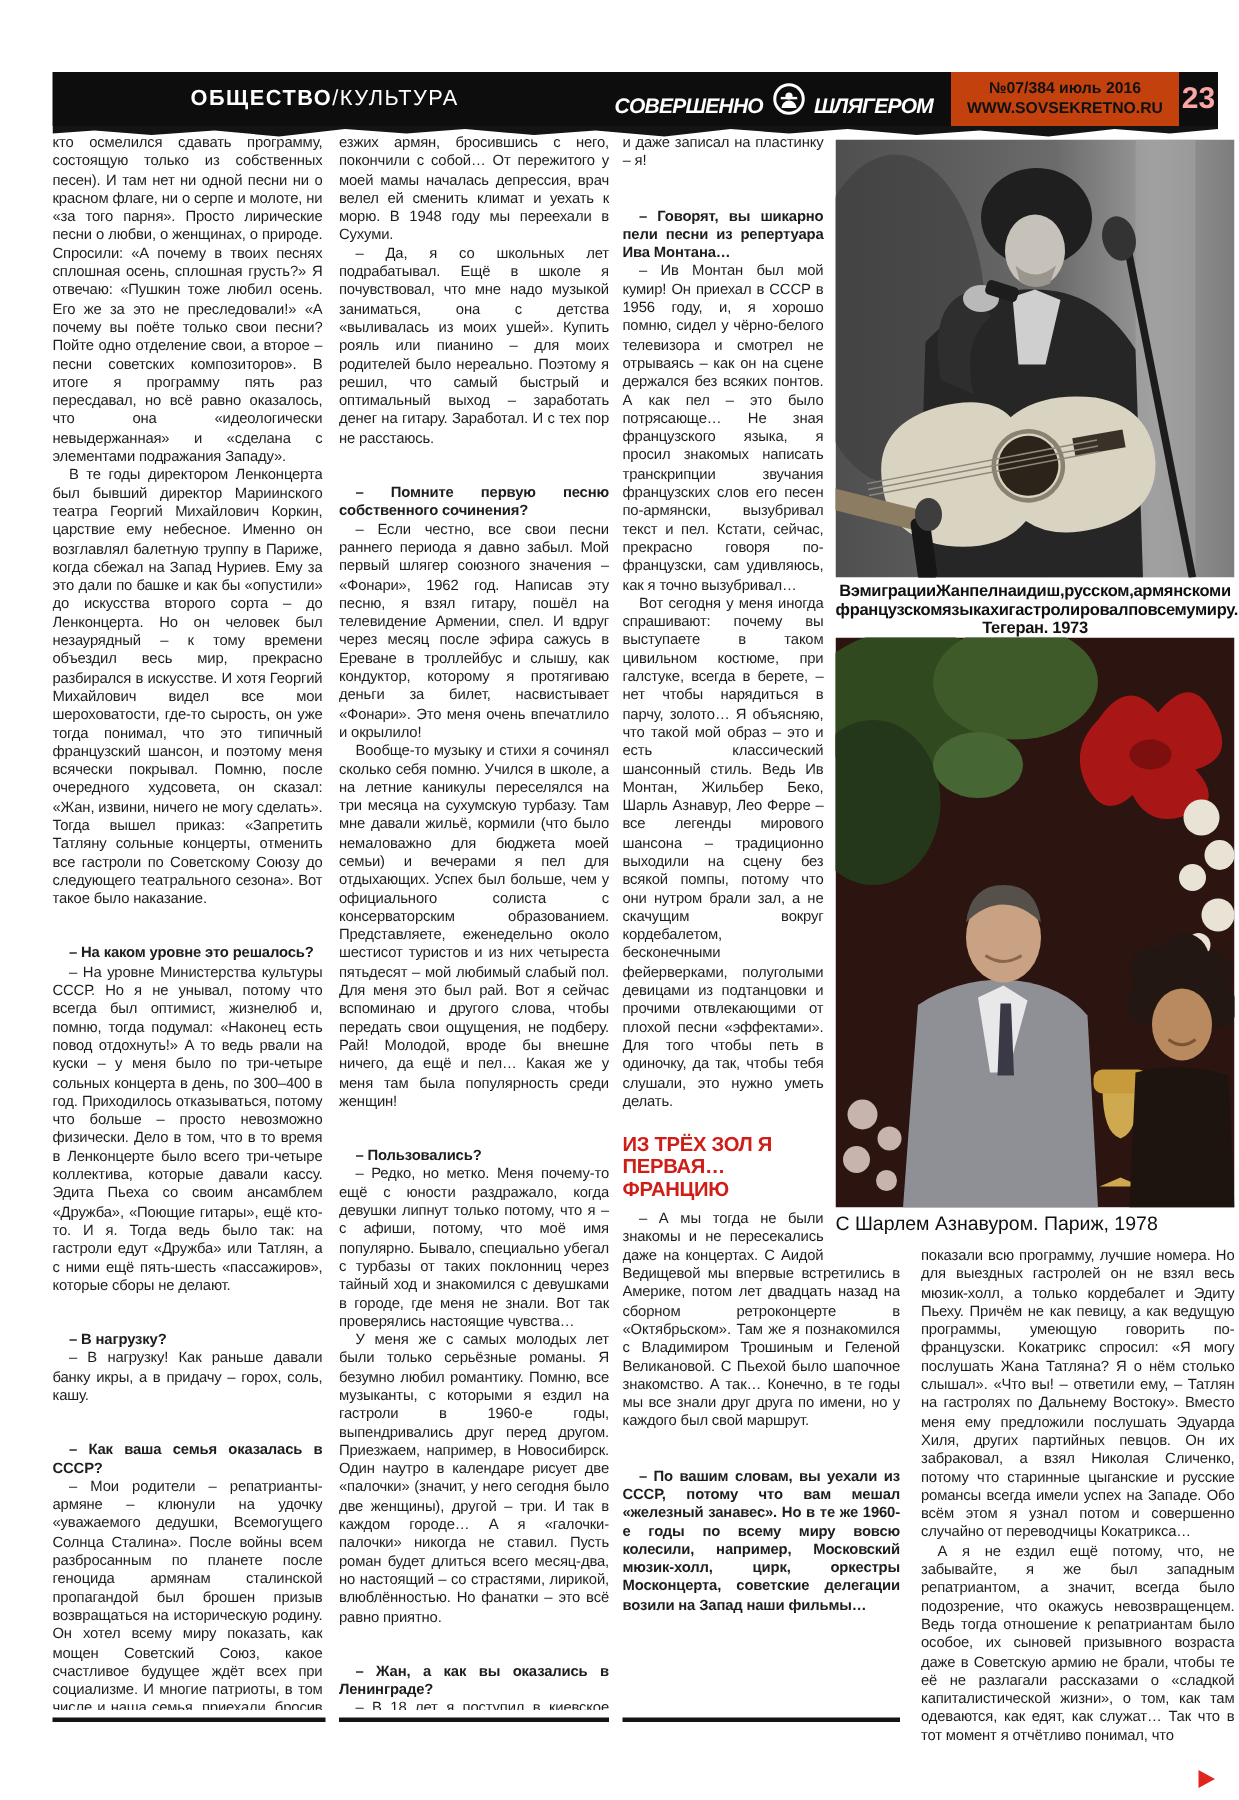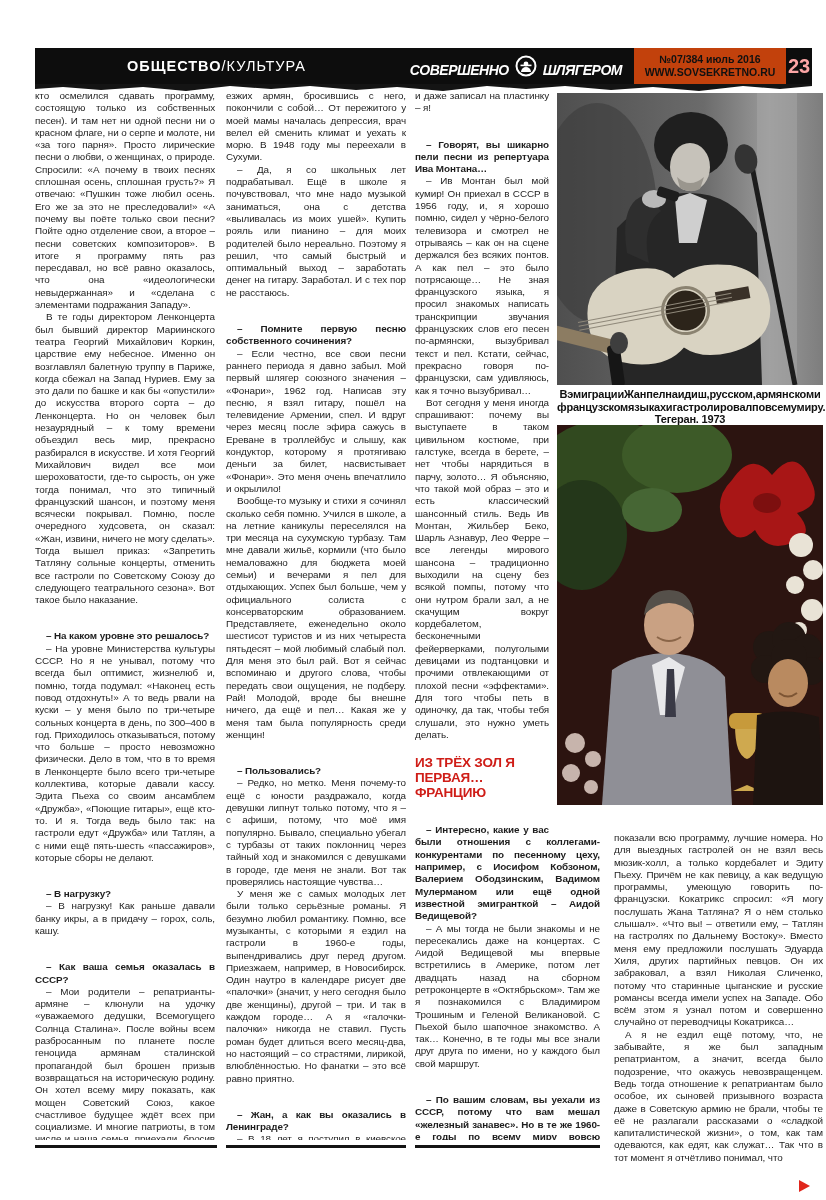--- a/index.html
+++ b/index.html
@@ -103,21 +103,20 @@
       <p class="para q">– Жан, а как вы оказались в Ленинграде?</p>
       <p class="para a">– В 18 лет я поступил в киевское эстрадное училище (сейчас это заведение называется Академия эстрады), затем получил приглашение петь в Государственном джаз-оркестре Армении, а ещё через некоторое время меня переманили в Ленинград. Сами понимаете, при моей популярности я мог выбрать любой город – Москву, Киев, но я предпочёл Ленинград.</p>
     </div>
   <div class="col" id="col3">
     <div class="col3-spacer"></div>
   <p class="para cont">и даже записал на пластинку – я!</p>
       <p class="para q">– Говорят, вы шикарно пели песни из репертуара Ива Монтана…</p>
       <p class="para a">– Ив Монтан был мой кумир! Он приехал в СССР в 1956 году, и, я хорошо помню, сидел у чёрно-белого телевизора и смотрел не отрываясь – как он на сцене держался без всяких понтов. А как пел – это было потрясающе… Не зная французского языка, я просил знакомых написать транскрипции звучания французских слов его песен по-армянски, вызубривал текст и пел. Кстати, сейчас, прекрасно говоря по-французски, сам удивляюсь, как я точно вызубривал…</p>
       <p class="para a">Вот сегодня у меня иногда спрашивают: почему вы выступаете в таком цивильном костюме, при галстуке, всегда в берете, – нет чтобы нарядиться в парчу, золото… Я объясняю, что такой мой образ – это и есть классический шансонный стиль. Ведь Ив Монтан, Жильбер Беко, Шарль Азнавур, Лео Ферре – все легенды мирового шансона – традиционно выходили на сцену без всякой помпы, потому что они нутром брали зал, а не скачущим вокруг кордебалетом, бесконечными фейерверками, полуголыми девицами из подтанцовки и прочими отвлекающими от плохой песни «эффектами». Для того чтобы петь в одиночку, да так, чтобы тебя слушали, это нужно уметь делать.</p>
       <div class="subhead">ИЗ ТРЁХ ЗОЛ Я ПЕРВАЯ… ФРАНЦИЮ</div>
-      <p class="para q">– Интересно, какие у вас были отношения с коллегами-конкурентами по песенному цеху, например, с Иосифом Кобзоном, Валерием Ободзинским, Вадимом Мулерманом или ещё одной известной эмигранткой – Аидой Ведищевой?</p>
       <p class="para a">– А мы тогда не были знакомы и не пересекались даже на концертах. С Аидой Ведищевой мы впервые встретились в Америке, потом лет двадцать назад на сборном ретроконцерте в «Октябрьском». Там же я познакомился с Владимиром Трошиным и Геленой Великановой. С Пьехой было шапочное знакомство. А так… Конечно, в те годы мы все знали друг друга по имени, но у каждого был свой маршрут.</p>
       <p class="para q">– По вашим словам, вы уехали из СССР, потому что вам мешал «железный занавес». Но в те же 1960-е годы по всему миру вовсю колесили, например, Московский мюзик-холл, цирк, оркестры Москонцерта, советские делегации возили на Запад наши фильмы…</p>
     </div>
   <div class="col" id="col4">
       <p class="para cont">показали всю программу, лучшие номера. Но для выездных гастролей он не взял весь мюзик-холл, а только кордебалет и Эдиту Пьеху. Причём не как певицу, а как ведущую программы, умеющую говорить по-французски. Кокатрикс спросил: «Я могу послушать Жана Татляна? Я о нём столько слышал». «Что вы! – ответили ему, – Татлян на гастролях по Дальнему Востоку». Вместо меня ему предложили послушать Эдуарда Хиля, других партийных певцов. Он их забраковал, а взял Николая Сличенко, потому что старинные цыганские и русские романсы всегда имели успех на Западе. Обо всём этом я узнал потом и совершенно случайно от переводчицы Кокатрикса…</p>
       <p class="para a">А я не ездил ещё потому, что, не забывайте, я же был западным репатриантом, а значит, всегда было подозрение, что окажусь невозвращенцем. Ведь тогда отношение к репатриантам было особое, их сыновей призывного возраста даже в Советскую армию не брали, чтобы те её не разлагали рассказами о «сладкой капиталистической жизни», о том, как там одеваются, как едят, как служат… Так что в тот момент я отчётливо понимал, что</p>
     </div>
 
   <svg class="photo" id="photo1" width="266" height="292" viewBox="0 0 266 292">
     <defs>
@@ -207,19 +206,20 @@
     <path d="M200 290 Q230 282 262 292 L266 380 L196 380 Z" fill="#1d1410"></path>
 
     <g fill="#d8c6bd" opacity="0.9">
       <circle cx="18" cy="318" r="10"></circle>
         <circle cx="36" cy="334" r="8"></circle>
         <circle cx="14" cy="348" r="9"></circle>
       <circle cx="34" cy="362" r="7"></circle>
     </g>
   </svg>
 
+  <div class="caption" id="caption2">С Шарлем Азнавуром. Париж, 1978</div>
 
   <div class="endrule" id="rule1"></div>
   <div class="endrule" id="rule2"></div>
   <div class="endrule" id="rule3"></div>
   <div class="continue-arrow"></div>
 
 </div>
 
 </body></html>

